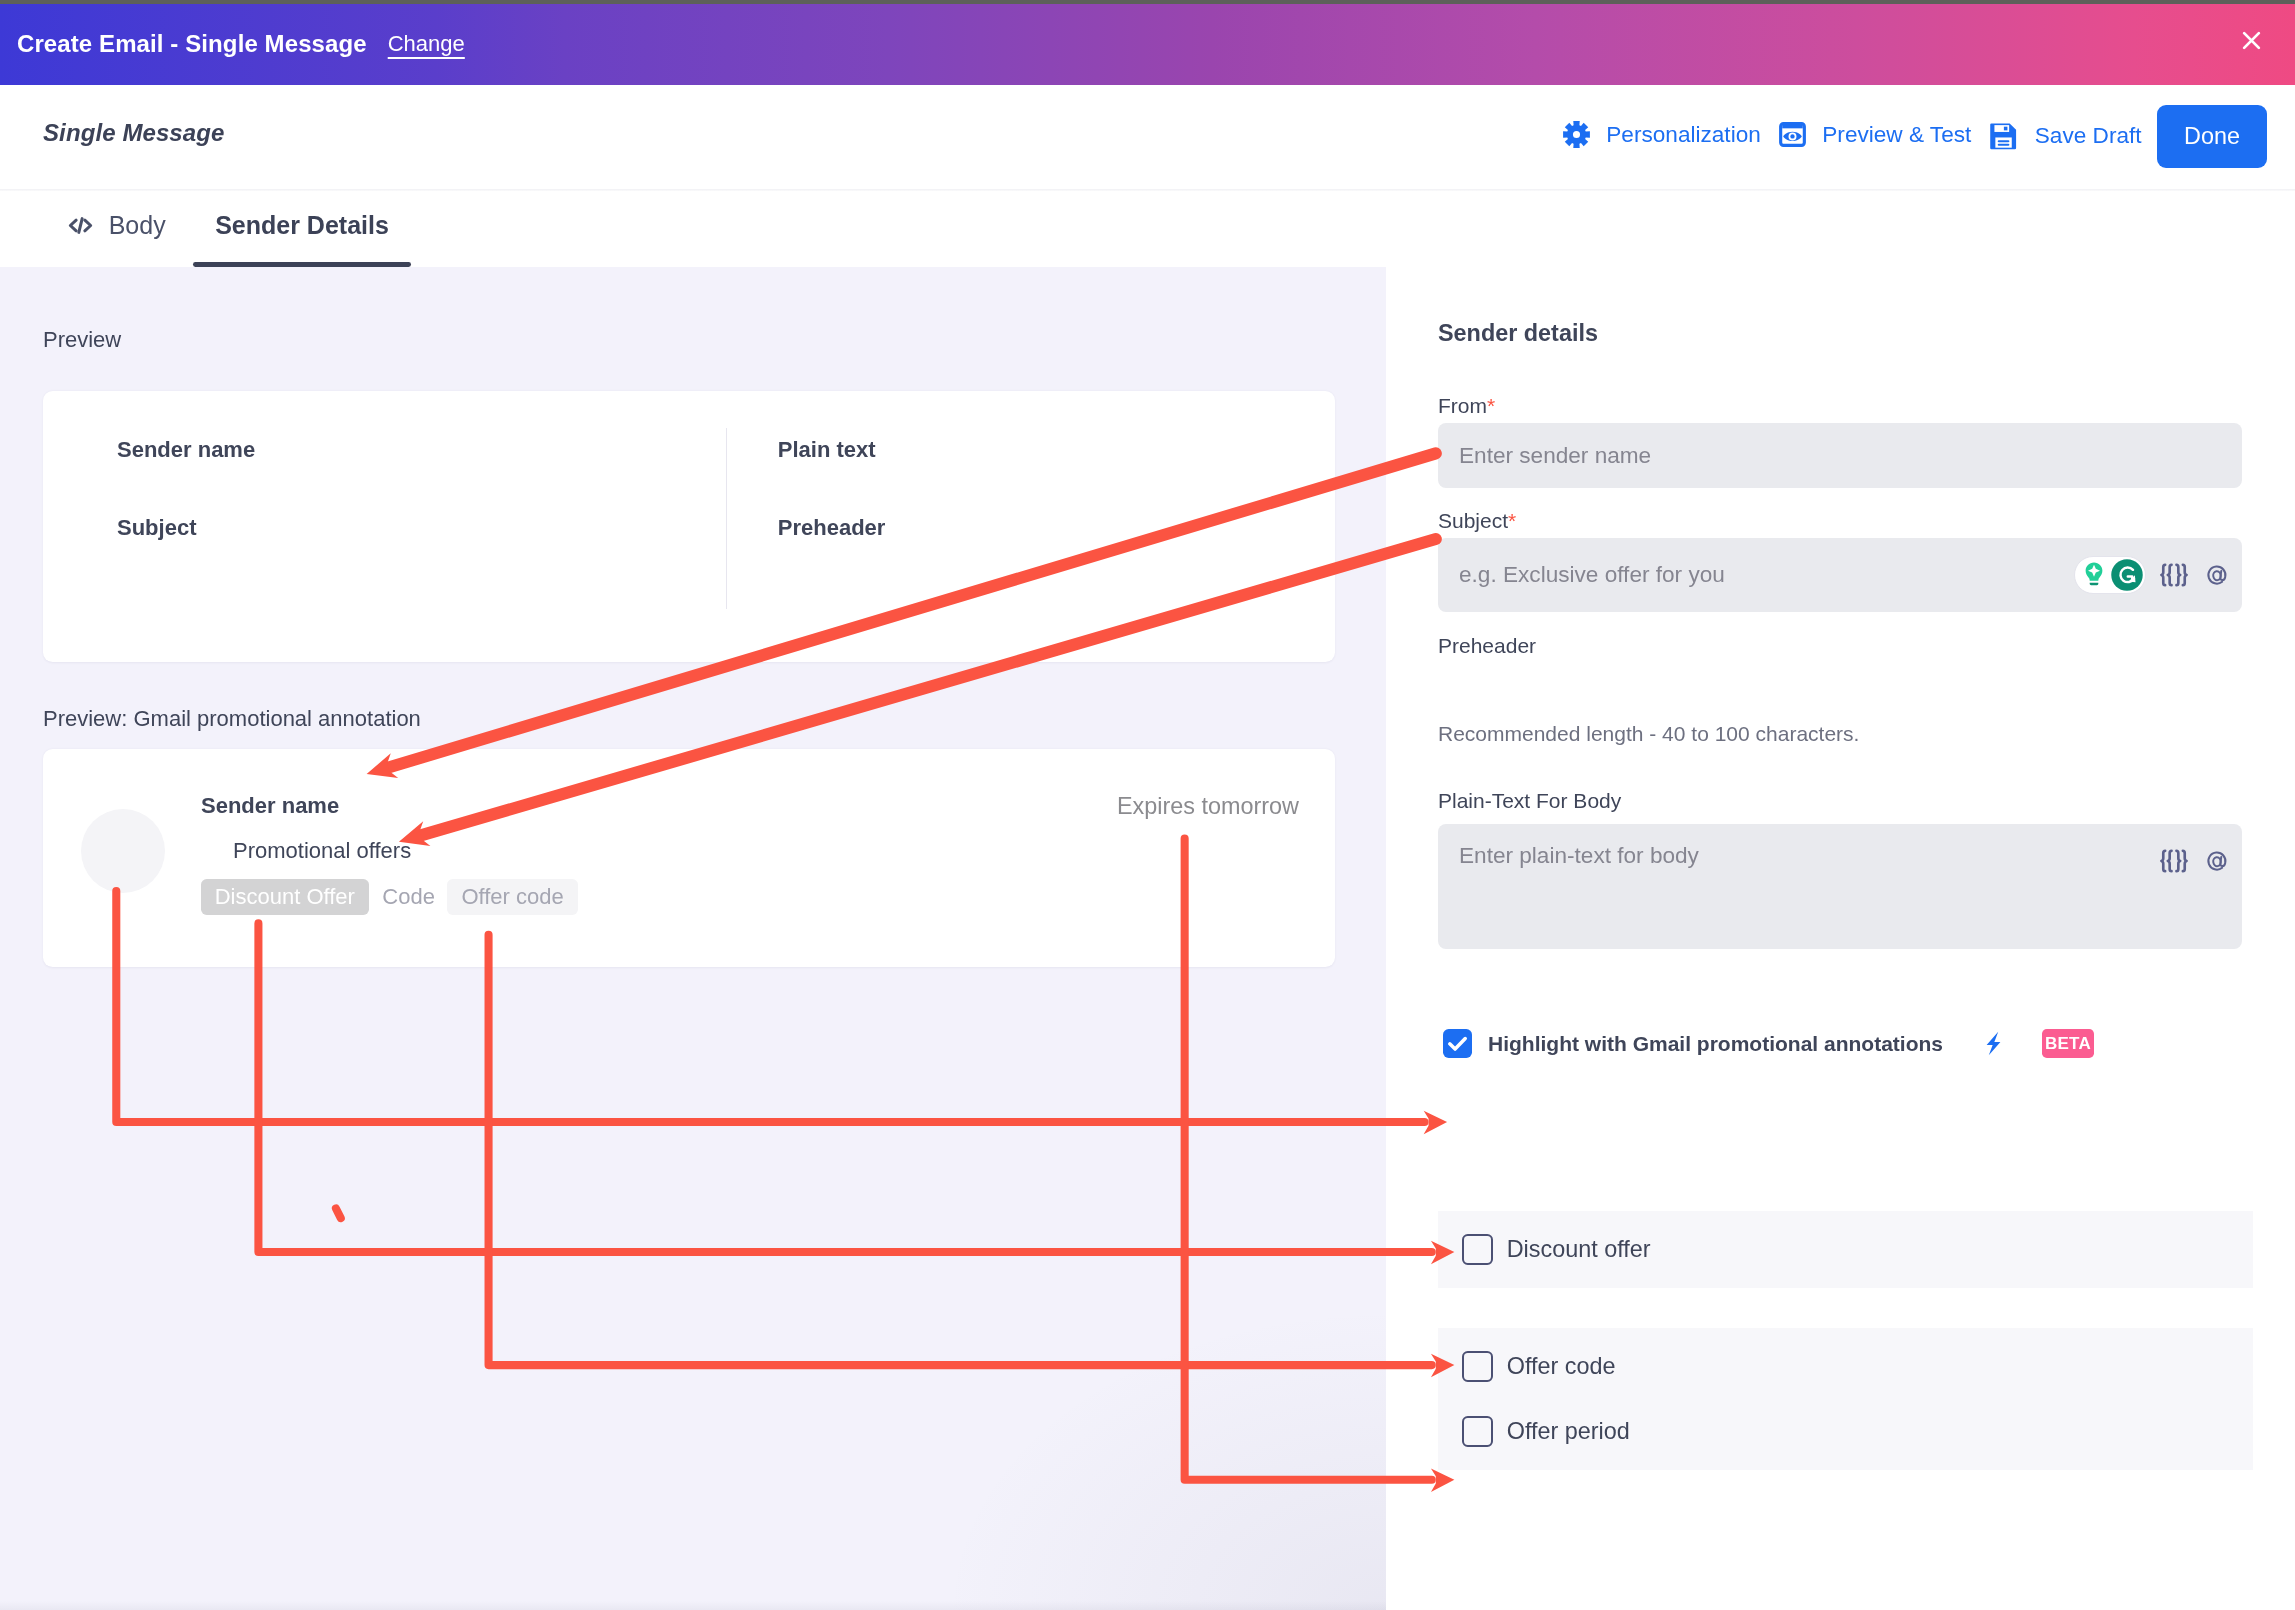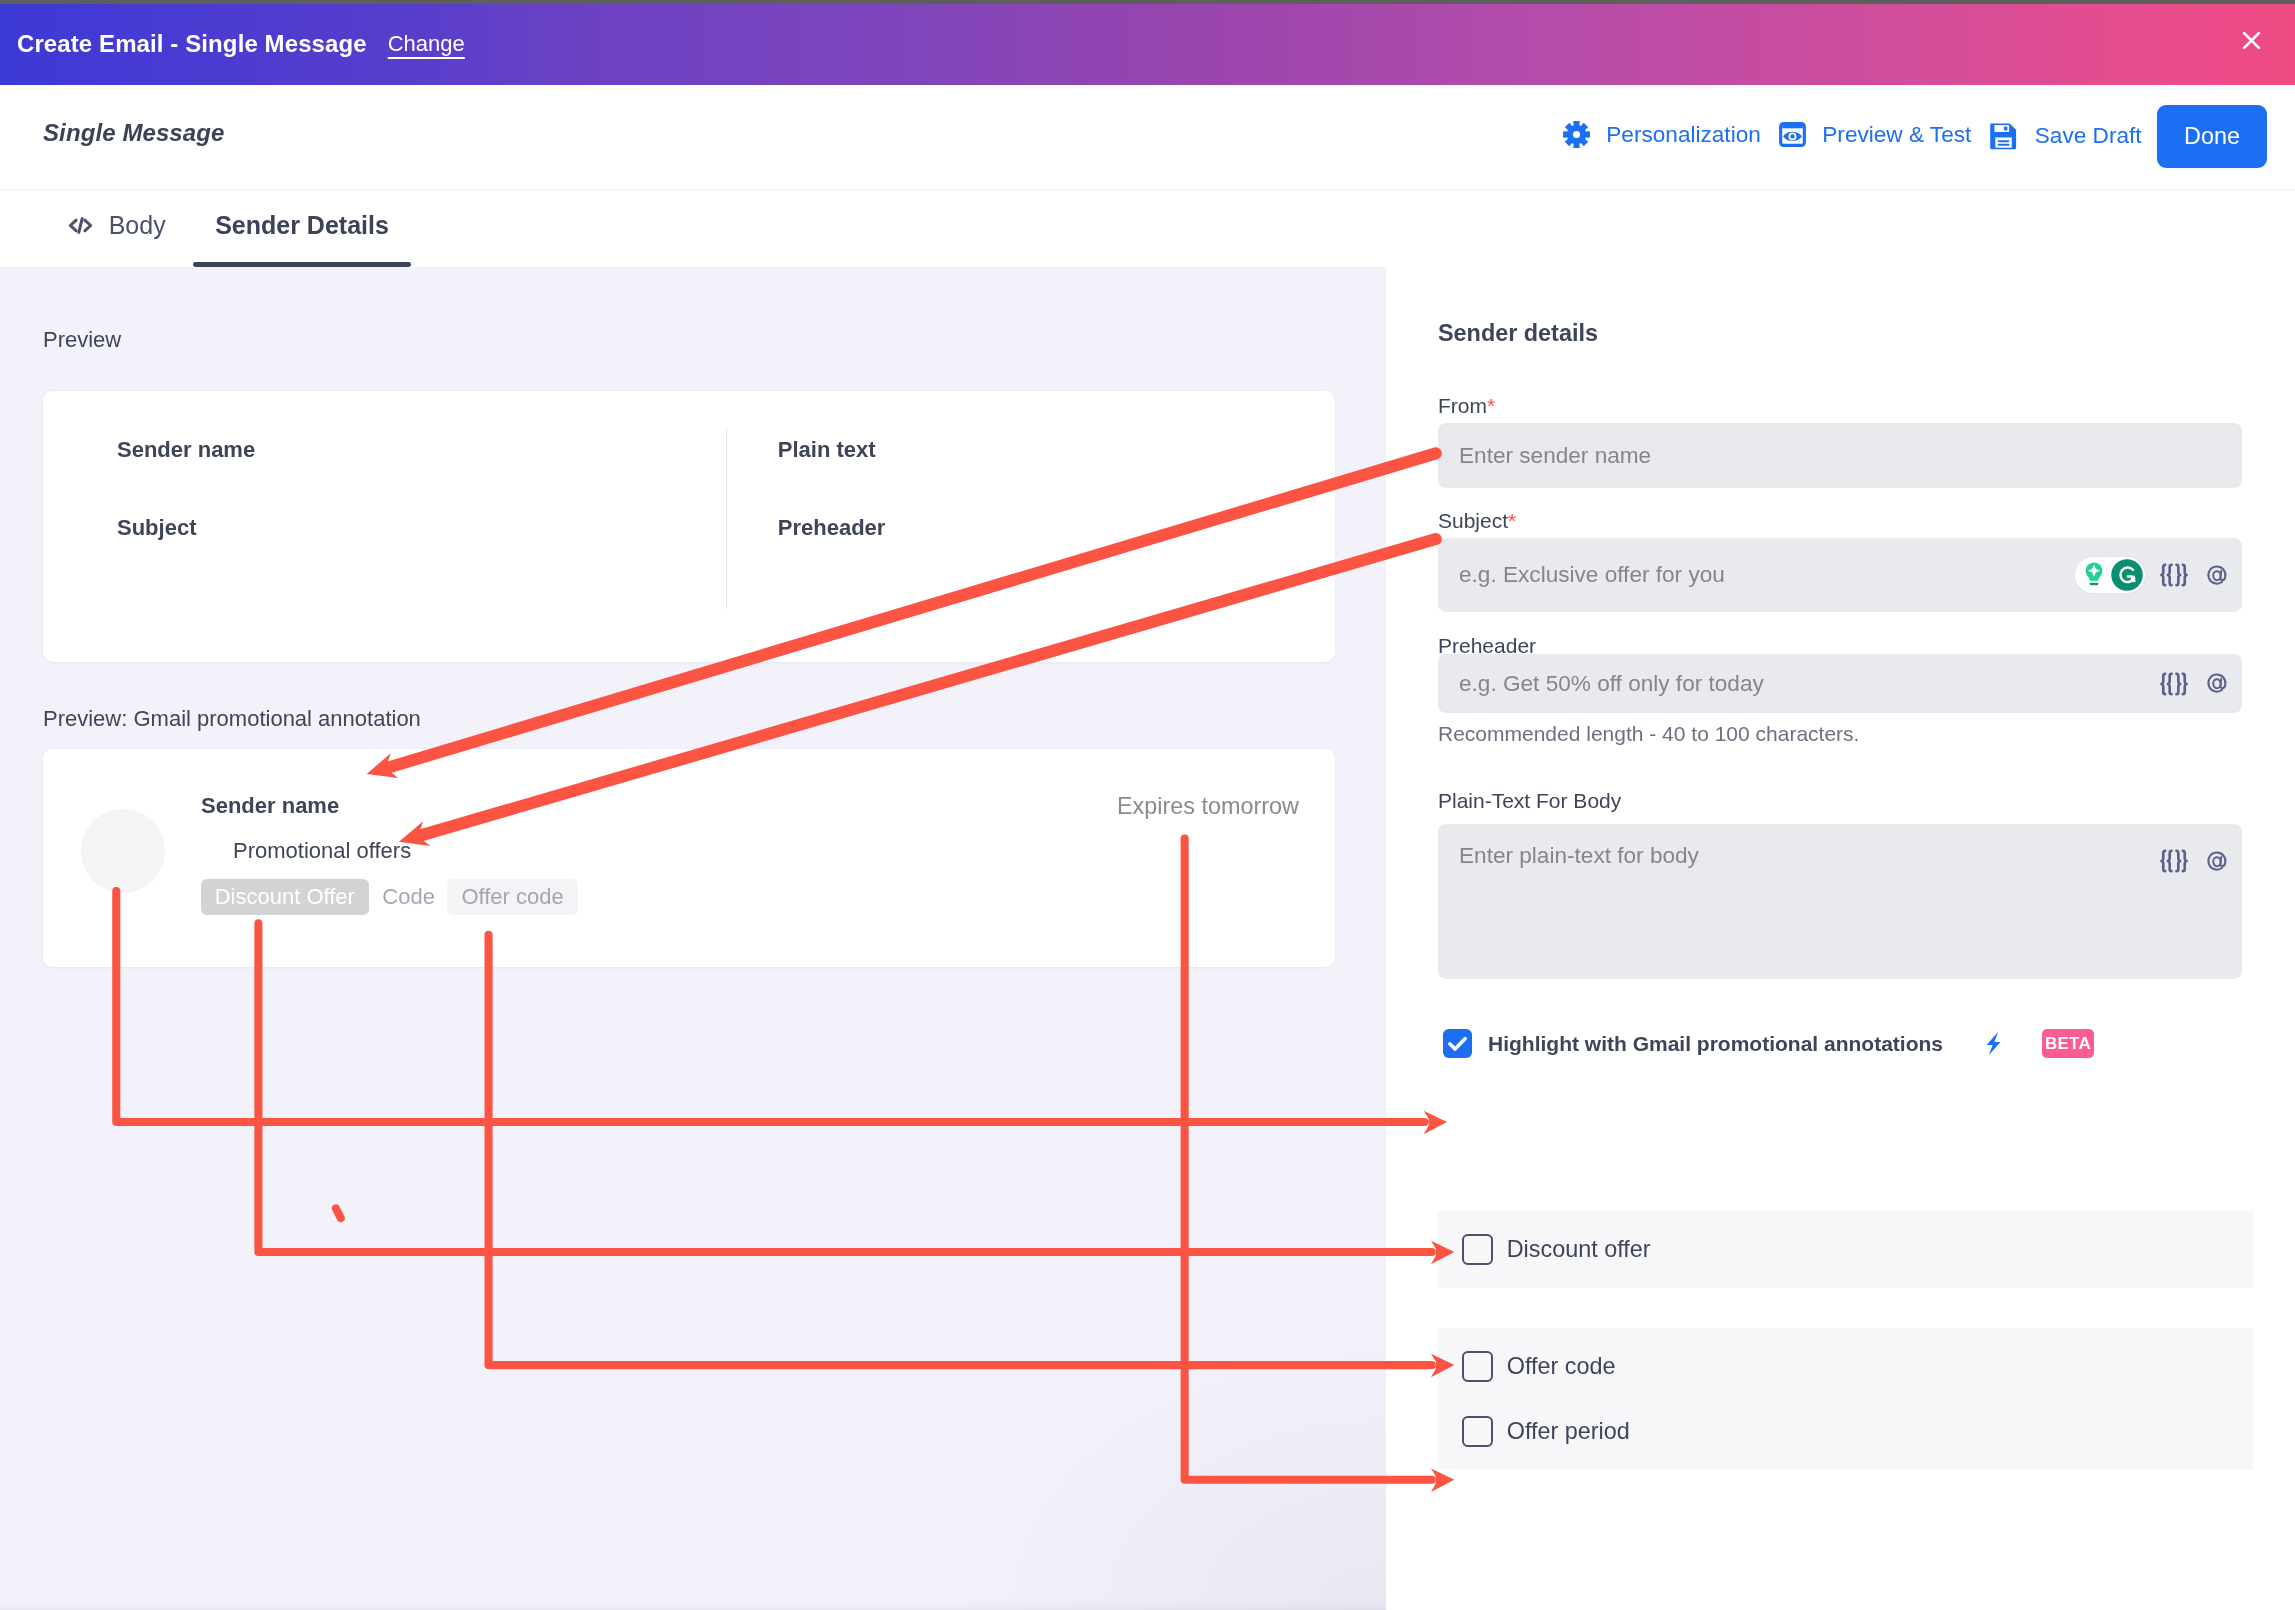--- a/index.html
+++ b/index.html
@@ -272,45 +272,26 @@
             <path d="M16.5 18.0 A8.2 8.2 0 1 1 19.4 13.4 C19.0 15.6 17.9 16.5 16.5 16.4 C15.2 16.3 14.6 15.2 14.8 13.6 L15.6 7.6"></path>
             <ellipse cx="11.5" cy="12.2" rx="3.6" ry="4.3" transform="rotate(-8 11.5 12.2)"></ellipse>
           </svg>
         </span>
     </span>
   </div>
 
   <div class="rp-lbl" style="top:367px;">
     <span>Preheader</span>
   </div>
-  <div class="rp-input" style="top:387px; height:59px;">
-    <span class="ph">e.g. Get 50% off only for today</span>
-    <span class="fld-icons">
-      <span class="mtag">
-          <svg width="32" height="32" viewBox="0 0 34 28" fill="none" stroke="#5c618c" stroke-width="2.8" stroke-linecap="round" stroke-linejoin="round">
-            <path d="M7.6 3.2 C6.0 3.2 5.6 4.0 5.6 5.6 V11.2 C5.6 12.6 5.0 13.6 3.6 14 C5.0 14.4 5.6 15.4 5.6 16.8 V22.4 C5.6 24.0 6.0 24.8 7.6 24.8"></path>
-            <path d="M14.4 3.2 C12.8 3.2 12.4 4.0 12.4 5.6 V11.2 C12.4 12.6 11.8 13.6 10.4 14 C11.8 14.4 12.4 15.4 12.4 16.8 V22.4 C12.4 24.0 12.8 24.8 14.4 24.8"></path>
-            <path d="M19.6 3.2 C21.2 3.2 21.6 4.0 21.6 5.6 V11.2 C21.6 12.6 22.2 13.6 23.6 14 C22.2 14.4 21.6 15.4 21.6 16.8 V22.4 C21.6 24.0 21.2 24.8 19.6 24.8"></path>
-            <path d="M26.4 3.2 C28.0 3.2 28.4 4.0 28.4 5.6 V11.2 C28.4 12.6 29.0 13.6 30.4 14 C29.0 14.4 28.4 15.4 28.4 16.8 V22.4 C28.4 24.0 28.0 24.8 26.4 24.8"></path>
-          </svg>
-        </span>
-      <span class="atico">
-          <svg width="25" height="25" viewBox="0 0 24 24" fill="none" stroke="#5c618c" stroke-width="1.9" stroke-linecap="round">
-            <path d="M16.5 18.0 A8.2 8.2 0 1 1 19.4 13.4 C19.0 15.6 17.9 16.5 16.5 16.4 C15.2 16.3 14.6 15.2 14.8 13.6 L15.6 7.6"></path>
-            <ellipse cx="11.5" cy="12.2" rx="3.6" ry="4.3" transform="rotate(-8 11.5 12.2)"></ellipse>
-          </svg>
-        </span>
-    </span>
-  </div>
   <div class="rp-hint">Recommended length - 40 to 100 characters.</div>
 
   <div class="rp-lbl" style="top:522px;">
     <span>Plain-Text For Body</span>
   </div>
-  <div class="rp-input rp-textarea" style="top:557px; height:155px;text-align:center;">
+  <div class="rp-input rp-textarea" style="top:557px; height:125px;text-align:center;">
     <span class="ph">Enter plain-text for body</span>
     <span class="fld-icons">
       <span class="mtag">
           <svg width="32" height="32" viewBox="0 0 34 28" fill="none" stroke="#5c618c" stroke-width="2.8" stroke-linecap="round" stroke-linejoin="round">
             <path d="M7.6 3.2 C6.0 3.2 5.6 4.0 5.6 5.6 V11.2 C5.6 12.6 5.0 13.6 3.6 14 C5.0 14.4 5.6 15.4 5.6 16.8 V22.4 C5.6 24.0 6.0 24.8 7.6 24.8"></path>
             <path d="M14.4 3.2 C12.8 3.2 12.4 4.0 12.4 5.6 V11.2 C12.4 12.6 11.8 13.6 10.4 14 C11.8 14.4 12.4 15.4 12.4 16.8 V22.4 C12.4 24.0 12.8 24.8 14.4 24.8"></path>
             <path d="M19.6 3.2 C21.2 3.2 21.6 4.0 21.6 5.6 V11.2 C21.6 12.6 22.2 13.6 23.6 14 C22.2 14.4 21.6 15.4 21.6 16.8 V22.4 C21.6 24.0 21.2 24.8 19.6 24.8"></path>
             <path d="M26.4 3.2 C28.0 3.2 28.4 4.0 28.4 5.6 V11.2 C28.4 12.6 29.0 13.6 30.4 14 C29.0 14.4 28.4 15.4 28.4 16.8 V22.4 C28.4 24.0 28.0 24.8 26.4 24.8"></path>
           </svg>
         </span>

